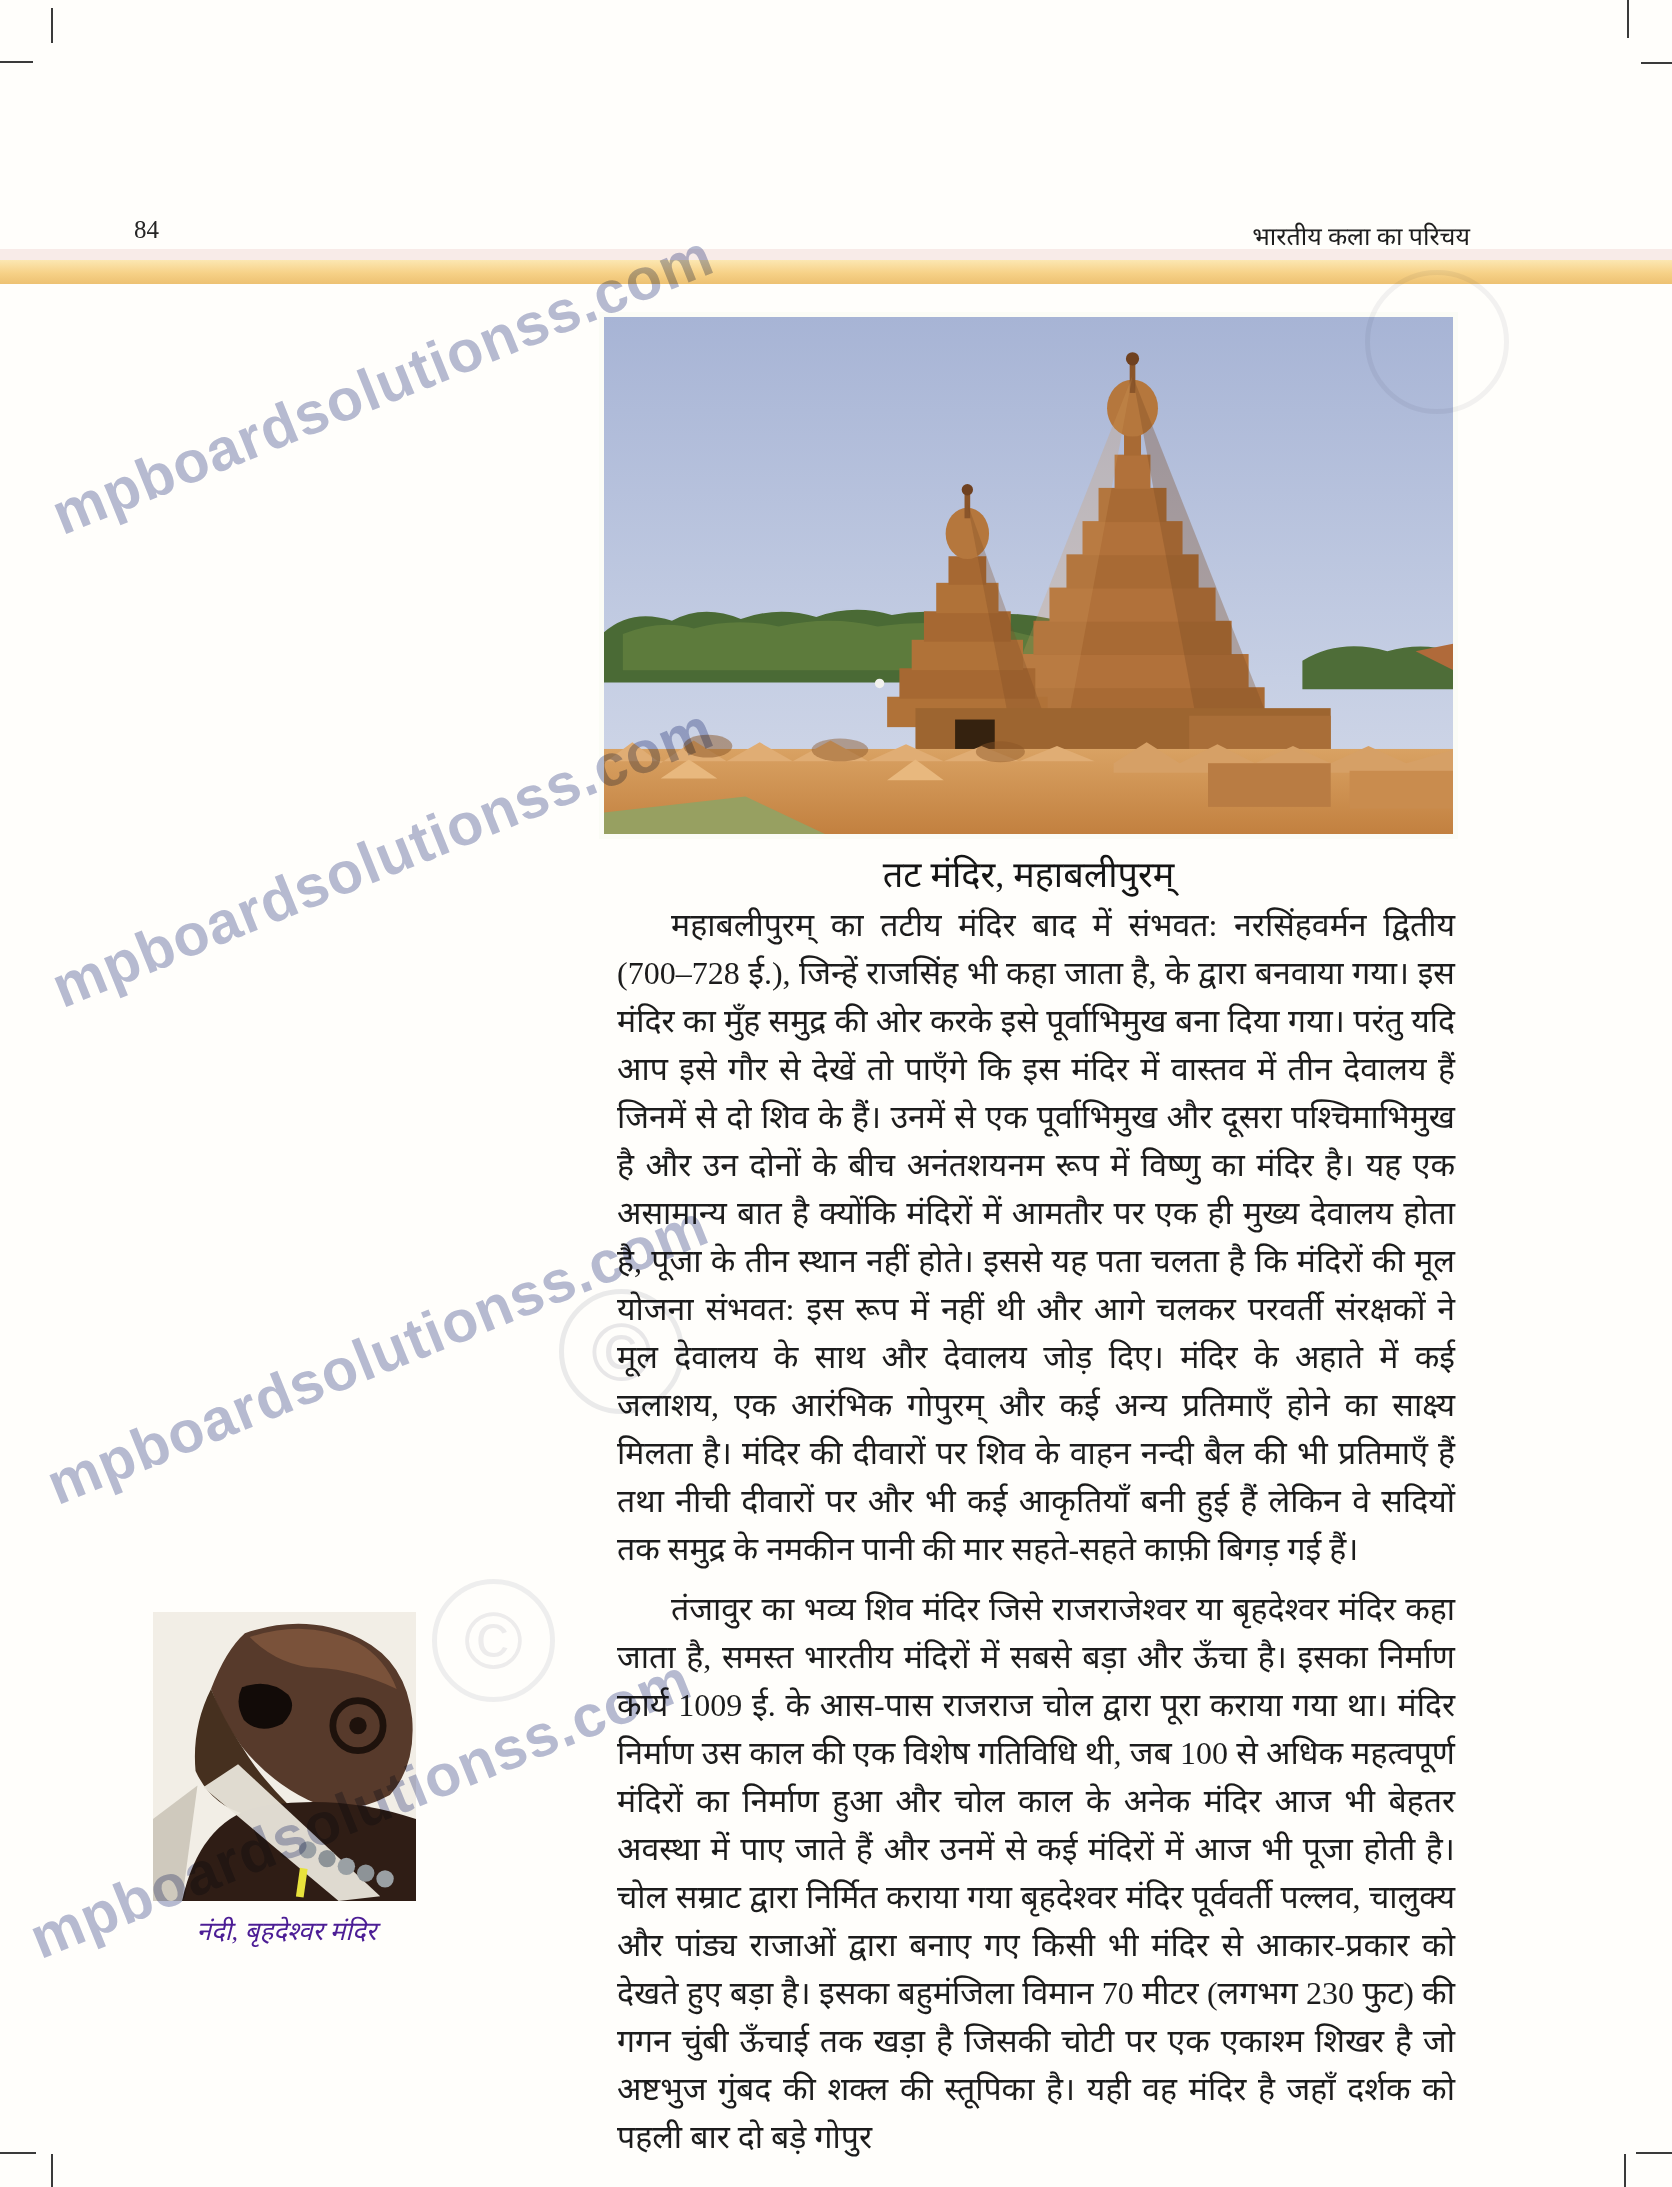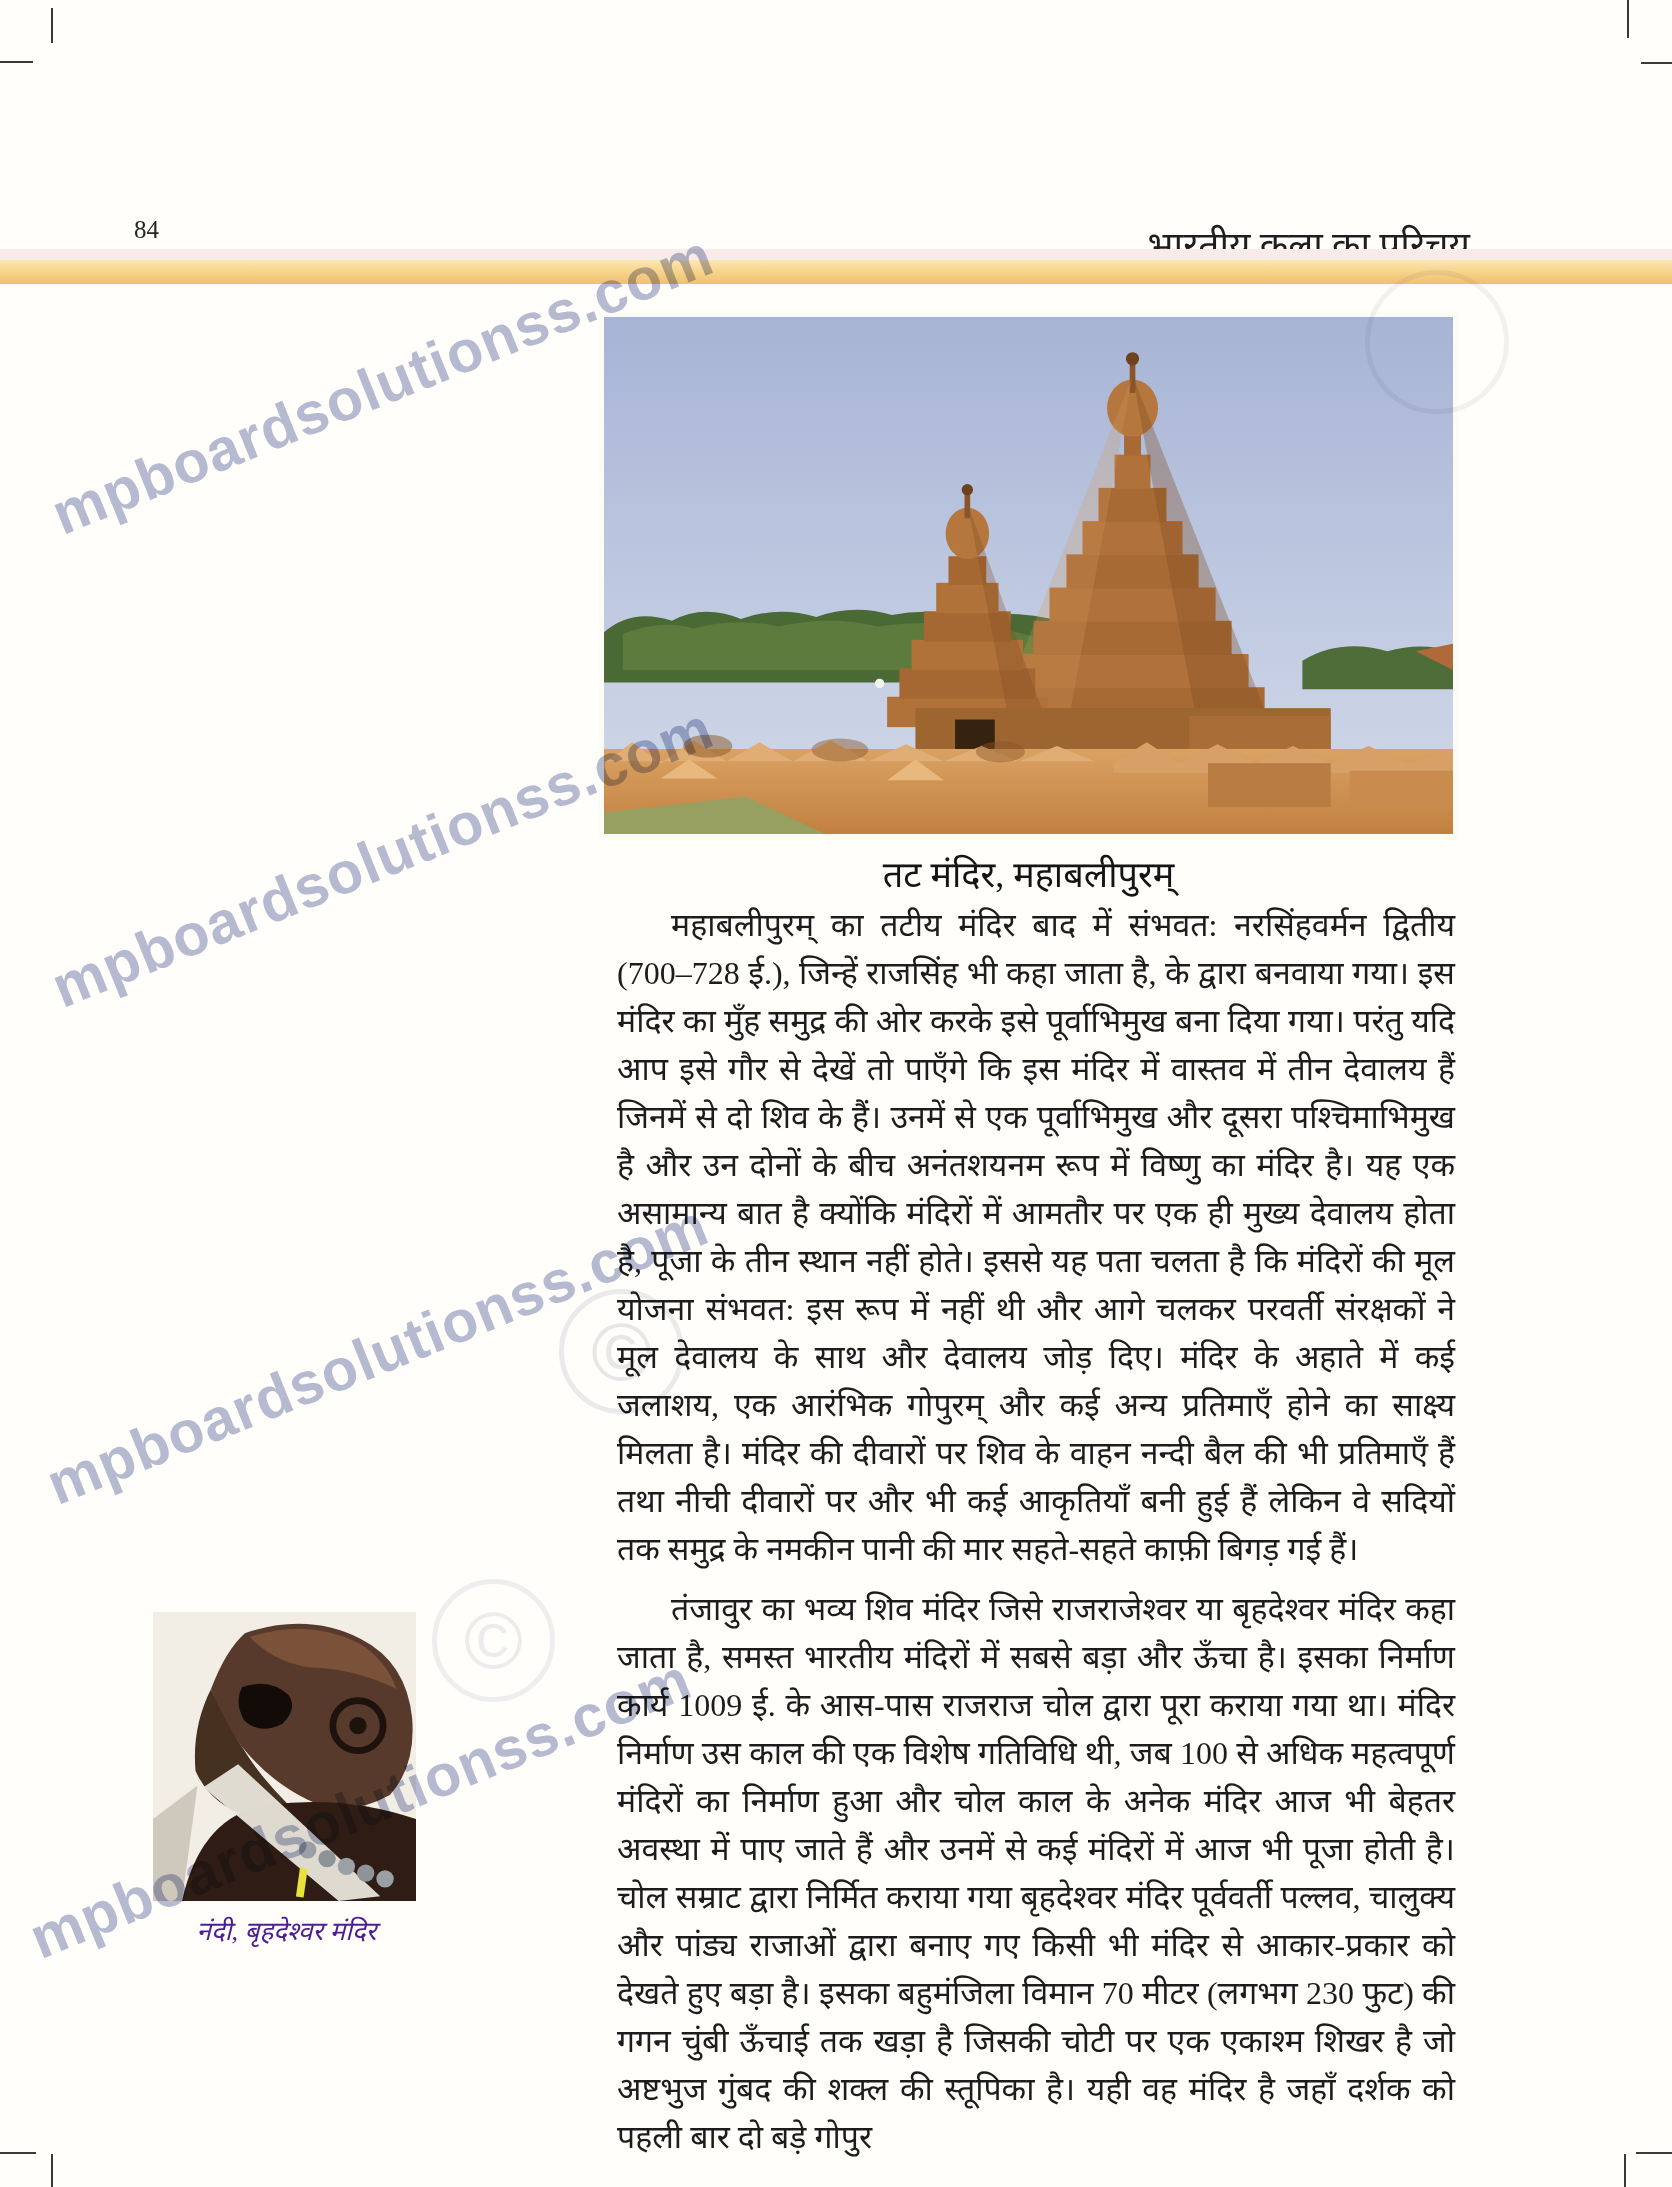--- a/index.html
+++ b/index.html
@@ -9,21 +9,21 @@
     font-family:"Liberation Serif","DejaVu Serif",serif;
   }
   .abs{position:absolute;}
   
   .cropmark{position:absolute;background:#3a3a3a;}
   
   .pink-strip{position:absolute;left:0;top:249px;width:1673px;height:10.5px;background:#f8ebe8;}
   .gold-bar{position:absolute;left:0;top:260px;width:1673px;height:24px;
     background:linear-gradient(to bottom,#fce7b2 0%,#f6d187 55%,#edc172 100%);}
   .page-num{position:absolute;left:134px;top:216px;font-size:25px;color:#262626;}
-  .header-title{position:absolute;right:203px;top:218px;font-size:37px;color:#1e1e1e;}
+  .header-title{position:absolute;right:203px;top:218px;font-size:25px;color:#1e1e1e;}
   
   .photo1{position:absolute;left:599px;top:312px;width:859px;height:527px;
     background:#fbfcf6;padding:4.8px;box-sizing:border-box;}
   .photo1 svg{display:block;width:100%;height:100%;}
   .caption1{position:absolute;left:599px;top:849px;width:859px;text-align:center;
     font-size:36px;color:#141414;}
   .photo2{position:absolute;left:153px;top:1612px;width:263px;height:289px;}
   .photo2 svg{display:block;width:100%;height:100%;}
   .caption2{position:absolute;left:124px;top:1912px;width:325px;text-align:center;
     font-style:italic;font-size:26px;color:#4c1d95;}

